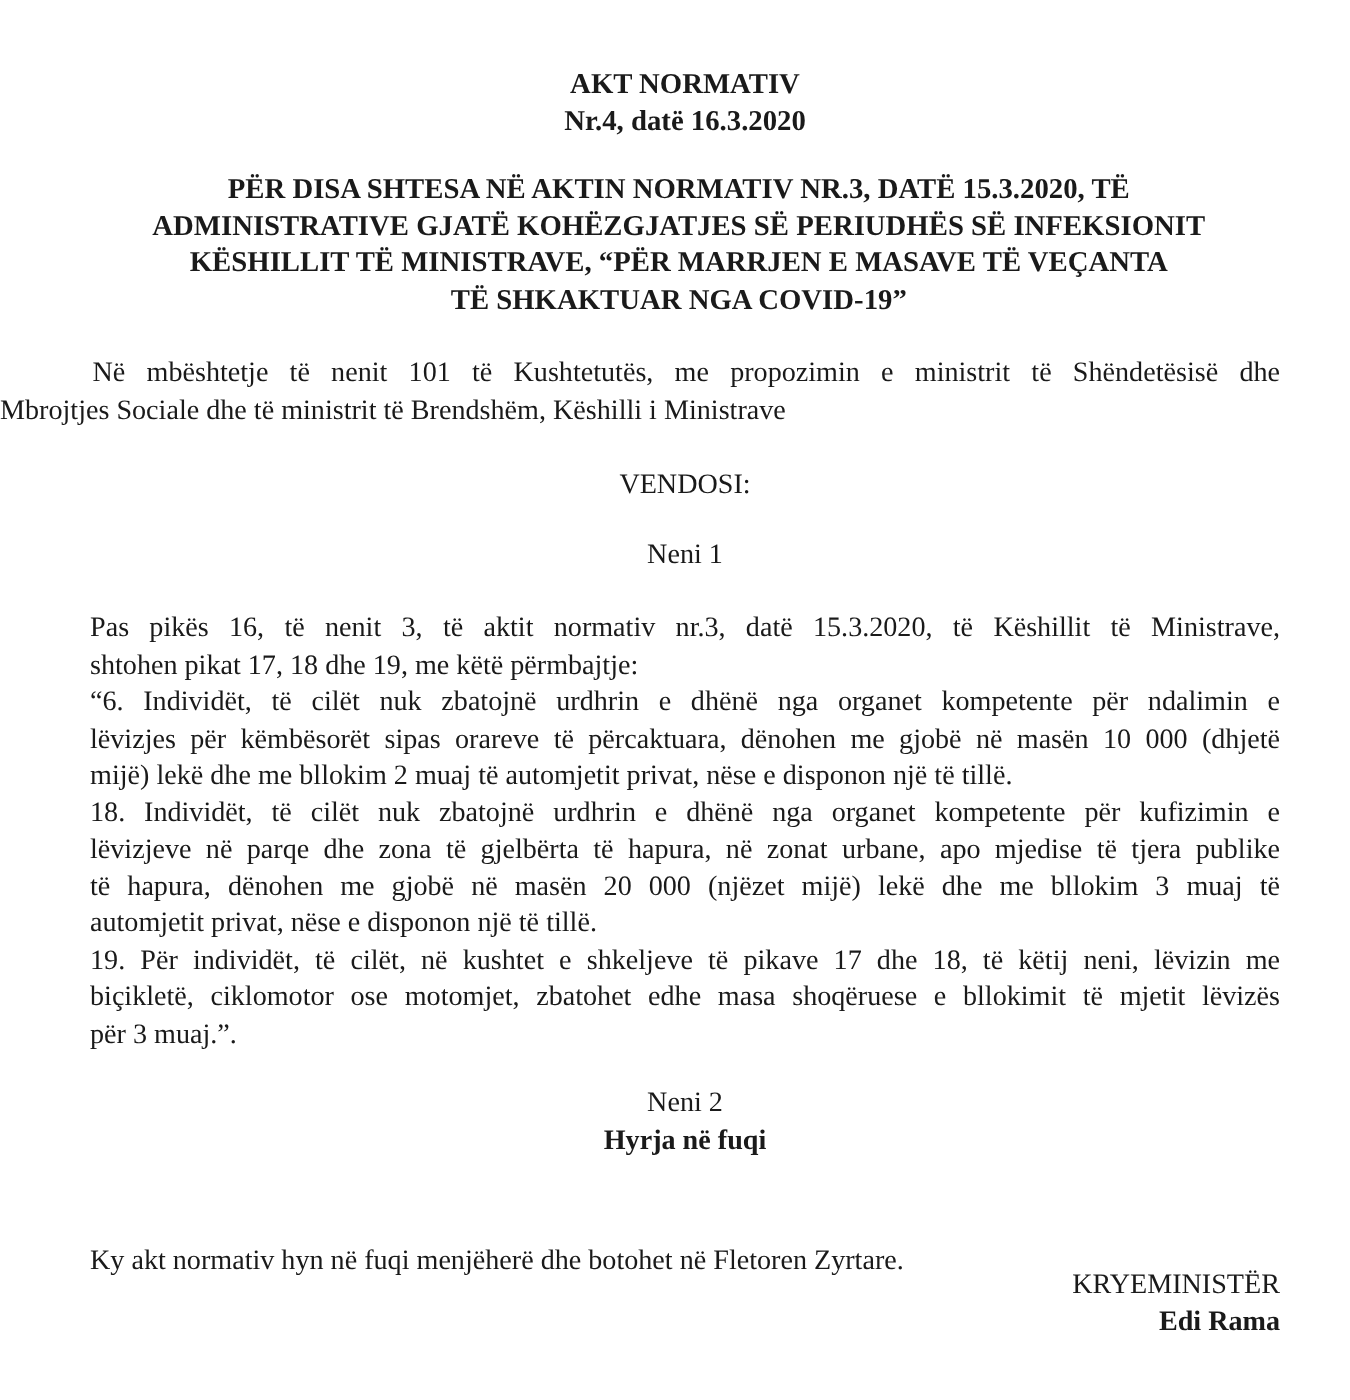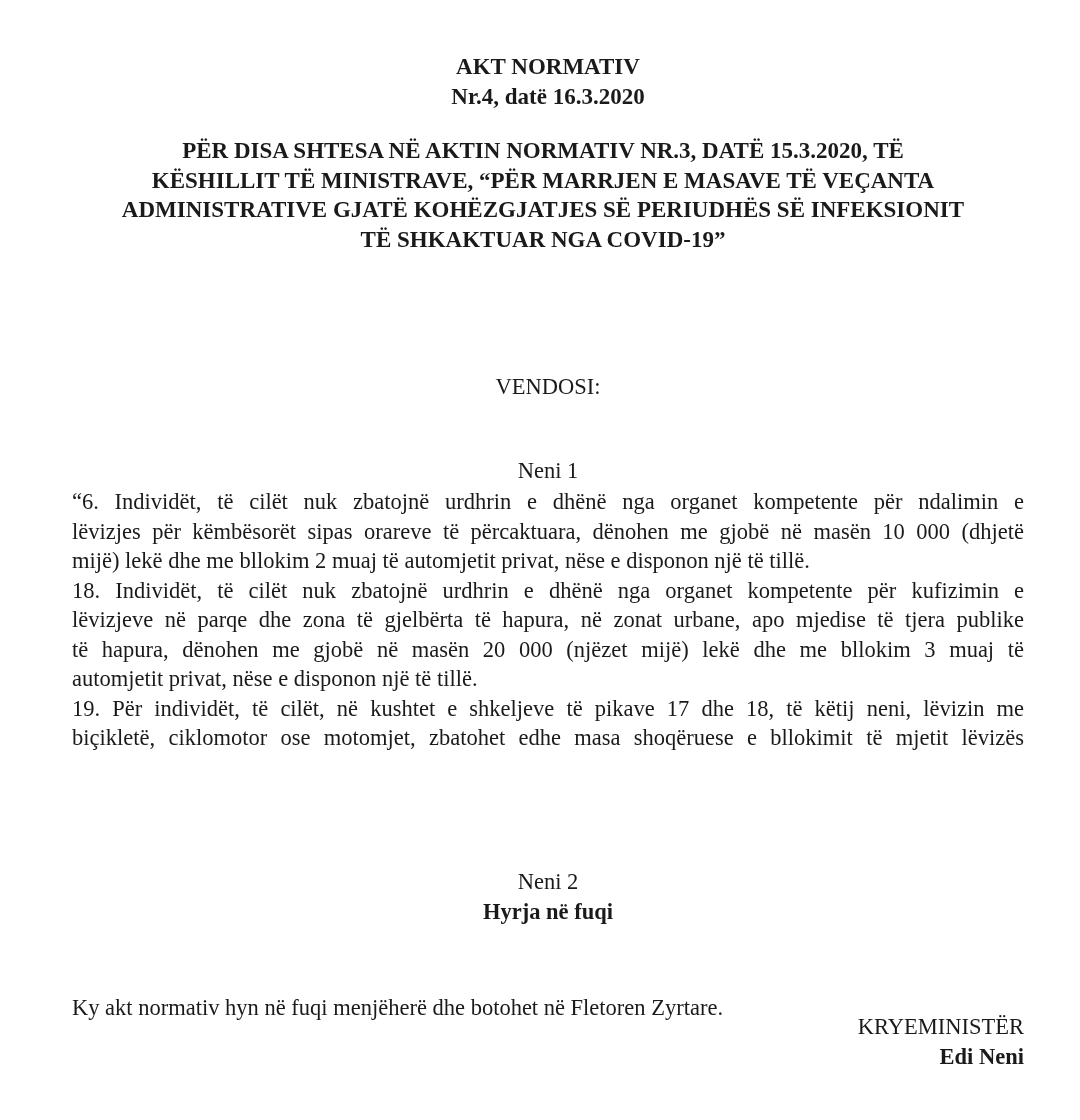--- a/index.html
+++ b/index.html
@@ -66,21 +66,20 @@
       top: 374px;
       font-size: 22.5px;
       text-align: center;
     }
     .neni1 {
       position: absolute;
       left: 0; right: 0;
       top: 430px;
       font-size: 22.5px;
       text-align: center;
-      margin-top: 28px;
     }
     .article1 {
       position: absolute;
       left: 0; right: 0;
       top: 487px;
     }
     .neni2 {
       position: absolute;
       left: 0; right: 0;
       top: 867px;
@@ -135,48 +134,57 @@
 </head>
 <body>
 
 <div class="page">
 
   <div class="act-title">AKT NORMATIV</div>
   <div class="act-number">Nr.4, datë 16.3.2020</div>
 
   <div class="subject">
     <div>PËR DISA SHTESA NË AKTIN NORMATIV NR.3, DATË 15.3.2020, TË</div>
+    <div>ADMINISTRATIVE GJATË KOHËZGJATJES  SË PERIUDHËS SË INFEKSIONIT</div>
     <div>KËSHILLIT TË MINISTRAVE, “PËR MARRJEN E MASAVE  TË VEÇANTA</div>
-    <div>ADMINISTRATIVE GJATË KOHËZGJATJES  SË PERIUDHËS SË INFEKSIONIT</div>
     <div>TË SHKAKTUAR NGA COVID-19”</div>
   </div>
 
+  <div class="preamble body-text">
+    <span class="justify-line" style="padding-left:2px">Në mbështetje të nenit 101 të Kushtetutës, me propozimin e ministrit të Shëndetësisë dhe</span>
+    <span class="last-line" style="margin-left:-72px">Mbrojtjes Sociale dhe të ministrit të Brendshëm, Këshilli i Ministrave</span>
+  </div>
 
   <div class="vendosi">VENDOSI:</div>
 
   <div class="neni1">Neni 1</div>
 
   <div class="article1 body-text">
+    <div>
+      <span class="justify-line">Pas pikës 16, të nenit 3, të aktit normativ nr.3, datë 15.3.2020, të Këshillit të Ministrave,</span>
+      <span class="last-line">shtohen pikat 17, 18 dhe 19, me këtë përmbajtje:</span>
+    </div>
     <div>
       <span class="justify-line">“6. Individët, të cilët nuk zbatojnë urdhrin e dhënë nga organet kompetente për ndalimin e</span>
       <span class="justify-line">lëvizjes për këmbësorët sipas orareve të përcaktuara, dënohen me gjobë në masën 10 000 (dhjetë</span>
       <span class="last-line">mijë) lekë dhe me bllokim 2 muaj të automjetit privat, nëse e disponon një të tillë.</span>
     </div>
     <div>
       <span class="justify-line">18. Individët, të cilët nuk zbatojnë urdhrin e dhënë nga organet kompetente për kufizimin e</span>
       <span class="justify-line">lëvizjeve në parqe dhe zona të gjelbërta të hapura, në zonat urbane, apo mjedise të tjera publike</span>
       <span class="justify-line">të hapura, dënohen me gjobë në masën 20 000 (njëzet mijë) lekë dhe me bllokim 3 muaj të</span>
       <span class="last-line">automjetit privat, nëse e disponon një të tillë.</span>
     </div>
     <div>
       <span class="justify-line">19. Për individët, të cilët, në kushtet e shkeljeve të pikave 17 dhe 18, të këtij neni, lëvizin me</span>
       <span class="justify-line">biçikletë, ciklomotor ose motomjet, zbatohet edhe masa shoqëruese e bllokimit të mjetit lëvizës</span>
+      <span class="last-line">për 3 muaj.”.</span>
     </div>
   </div>
 
   <div class="neni2">Neni 2</div>
   <div class="neni2-title">Hyrja në fuqi</div>
   <div class="entry-force">Ky akt normativ hyn në fuqi menjëherë dhe botohet në Fletoren Zyrtare.</div>
 
   <div class="signature-title">KRYEMINISTËR</div>
-  <div class="signature-name">Edi Neni</div>
+  <div class="signature-name">Edi Rama</div>
 
 </div>
 
 </body></html>

